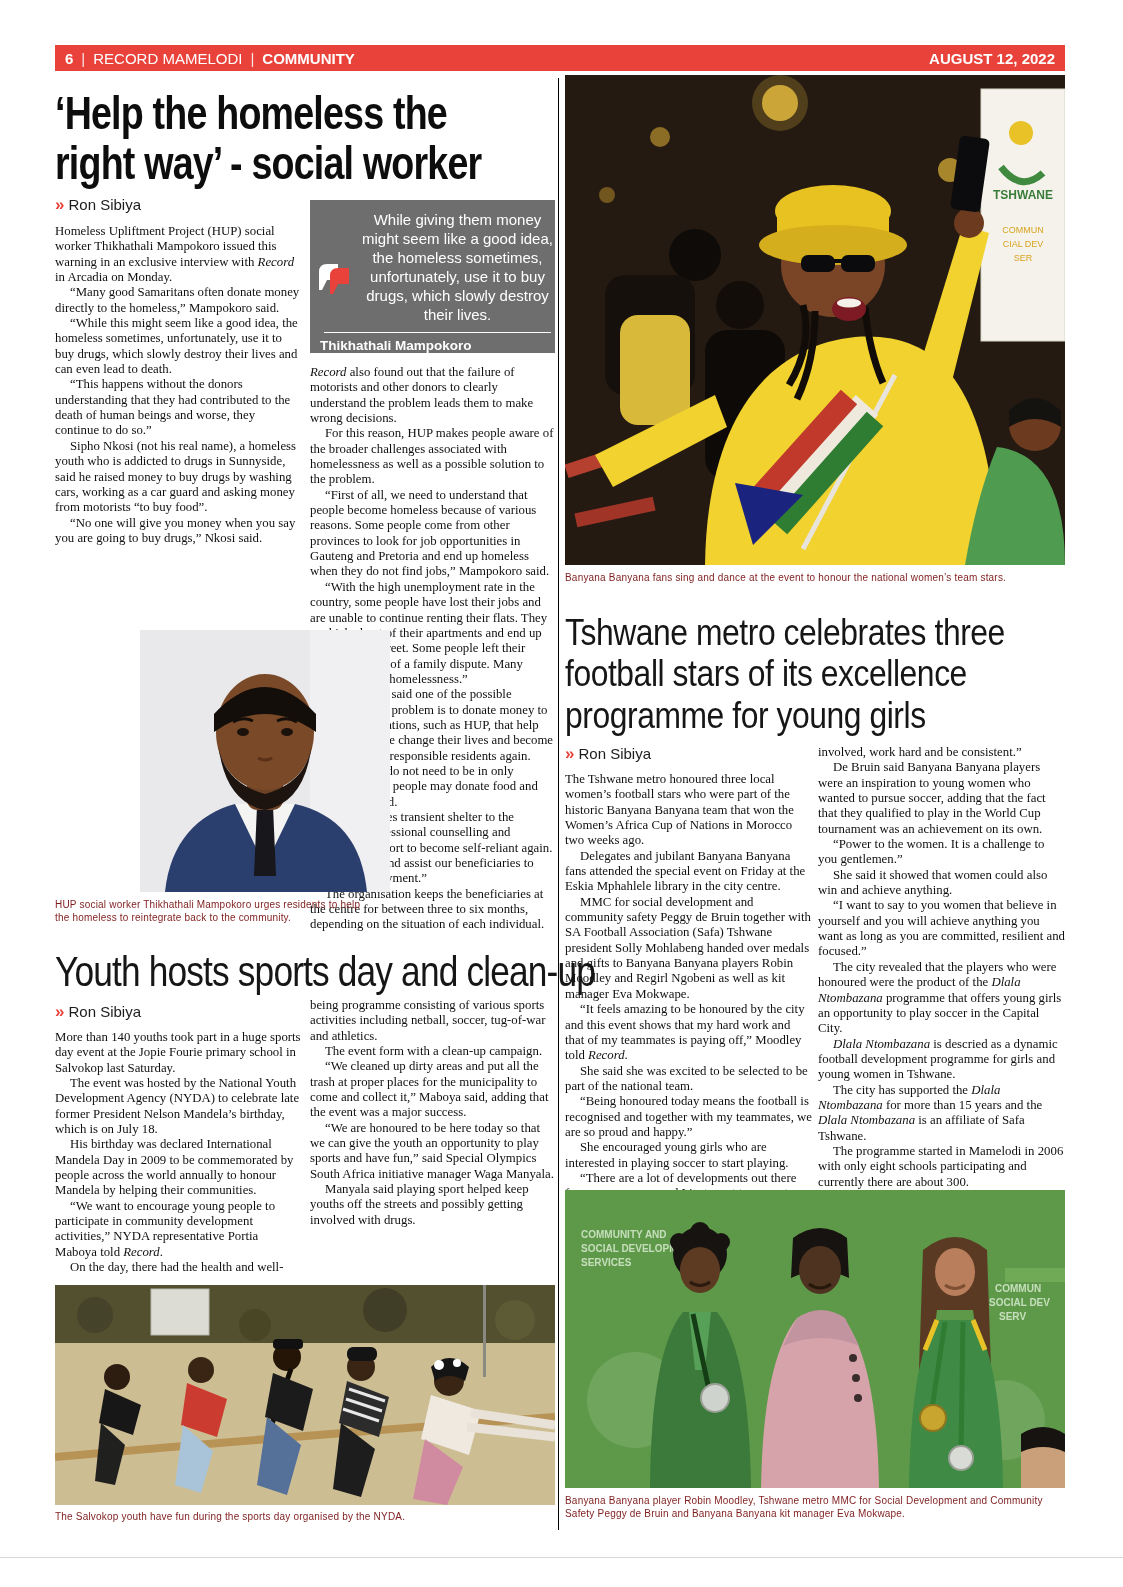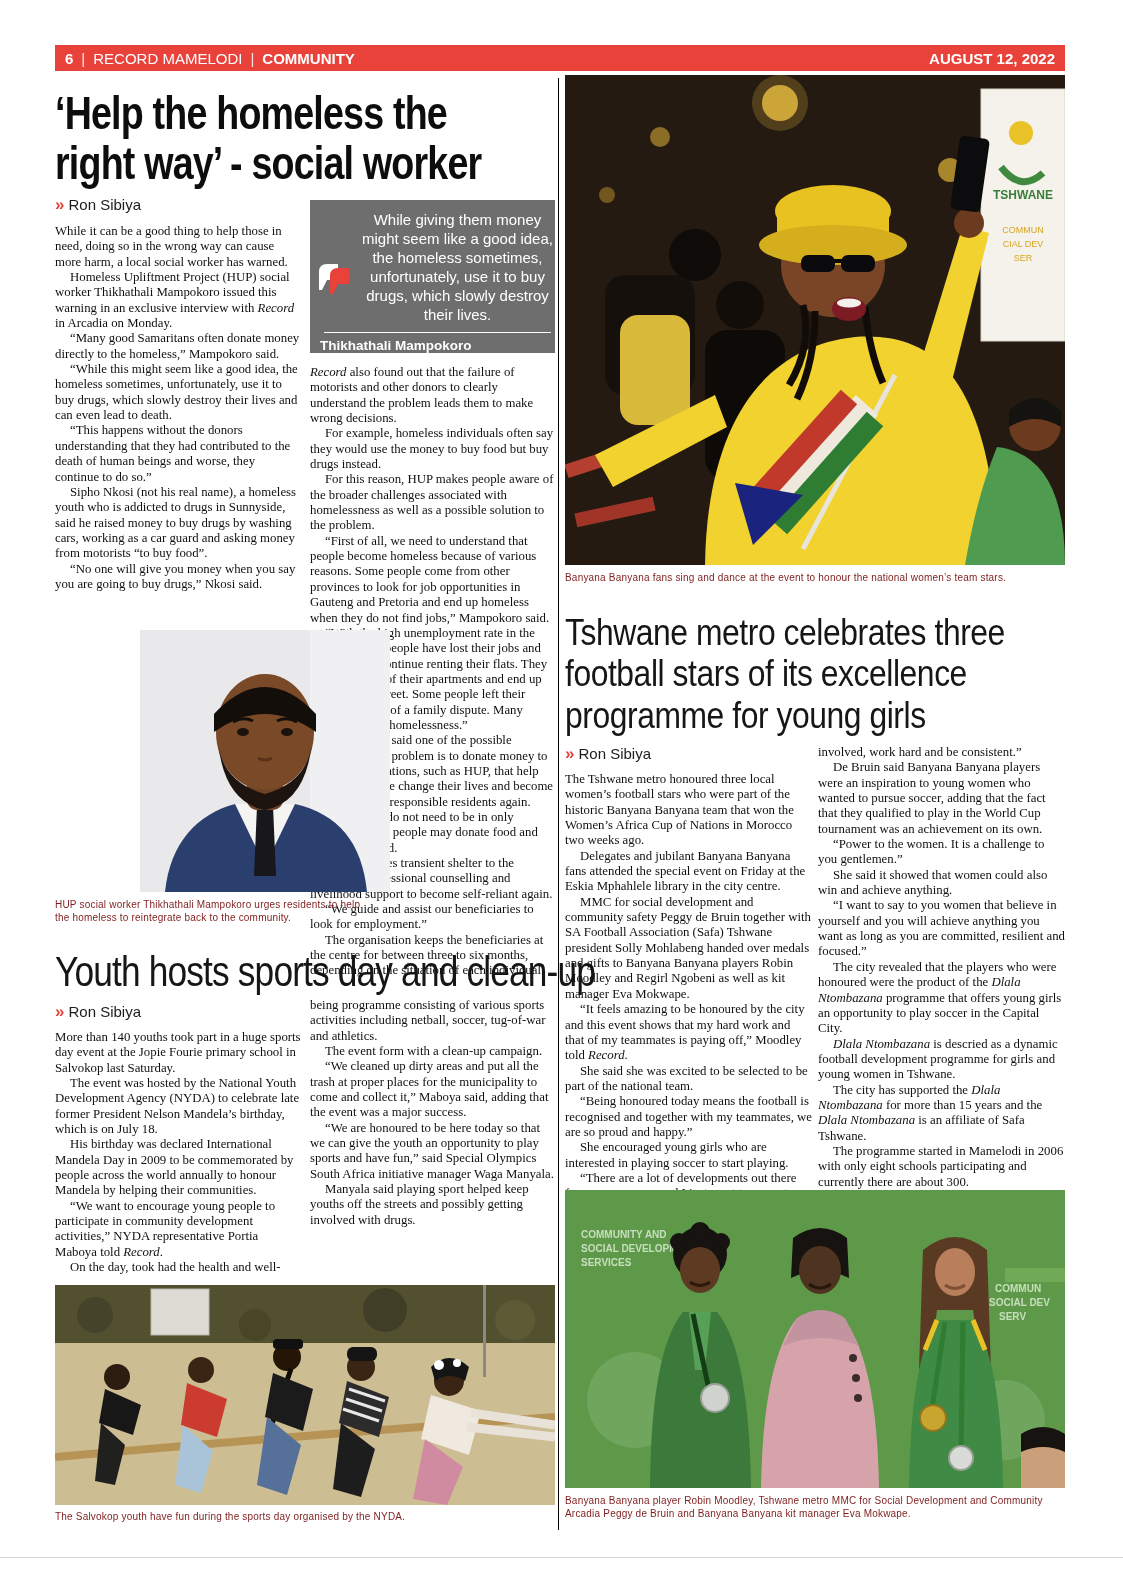--- a/index.html
+++ b/index.html
@@ -71,42 +71,40 @@
     <div>‘Help the homeless the</div>
     <div>right way’ - social worker</div>
   </div>
 
   <div class="abs byline" style="left:55px;top:196px;">
     <span class="chev">»</span>
     <span>Ron Sibiya</span>
   </div>
 
   <div class="abs bodycol" style="left:55px;top:224px;width:247px;">
-      <p>While it can be a good thing to help those in need, doing so in the wrong way can cause more harm, a local social worker has warned.</p>
       <p>Homeless Upliftment Project (HUP) social worker Thikhathali Mampokoro issued this warning in an exclusive interview with <i>Record</i> in Arcadia on Monday.</p>
       <p>“Many good Samaritans often donate money directly to the homeless,” Mampokoro said.</p>
       <p>“While this might seem like a good idea, the homeless sometimes, unfortunately, use it to buy drugs, which slowly destroy their lives and can even lead to death.</p>
       <p>“This happens without the donors understanding that they had contributed to the death of human beings and worse, they continue to do so.”</p>
       <p>Sipho Nkosi (not his real name), a homeless youth who is addicted to drugs in Sunnyside, said he raised money to buy drugs by washing cars, working as a car guard and asking money from motorists “to buy food”.</p>
       <p>“No one will give you money when you say you are going to buy drugs,” Nkosi said.</p>
     </div>
 
   <div class="abs pullquote">
     <svg class="pq-icon" width="36" height="34" viewBox="0 0 36 34">
       <path d="M1 28 L1 10 Q1 2 9 2 L20 2 L20 18 L9 18 L4 28 Z" fill="#ffffff"></path>
       <path d="M12 32 L12 14 Q12 6 20 6 L31 6 L31 22 L20 22 L15 32 Z" fill="#e8423a"></path>
     </svg>
     <div class="pq-text">While giving them money might seem like a good idea, the homeless sometimes, unfortunately, use it to buy drugs, which slowly destroy their lives.</div>
     <div class="pq-line"></div>
     <div class="pq-attr">Thikhathali Mampokoro</div>
   </div>
 
   <div class="abs bodycol" style="left:310px;top:365px;width:247px;">
       <p><i>Record</i> also found out that the failure of motorists and other donors to clearly understand the problem leads them to make wrong decisions.</p>
-      <p>For example, homeless individuals often say they would use the money to buy food but buy drugs instead.</p>
       <p>For this reason, HUP makes people aware of the broader challenges associated with homelessness as well as a possible solution to the problem.</p>
       <p>“First of all, we need to understand that people become homeless because of various reasons. Some people come from other provinces to look for job opportunities in Gauteng and Pretoria and end up homeless when they do not find jobs,” Mampokoro said.</p>
       <p>“With the high unemployment rate in the country, some people have lost their jobs and are unable to continue renting their flats. They are kicked out of their apartments and end up living on the street. Some people left their homes because of a family dispute. Many reasons lead to homelessness.”</p>
       <p>Mampokoro said one of the possible solutions to the problem is to donate money to charity organisations, such as HUP, that help homeless people change their lives and become productive and responsible residents again.</p>
       <p>“Donations do not need to be in only monetary form, people may donate food and clothes,” he said.</p>
       <p>HUP provides transient shelter to the homeless, professional counselling and livelihood support to become self-reliant again.</p>
       <p>“We guide and assist our beneficiaries to look for employment.”</p>
       <p>The organisation keeps the beneficiaries at the centre for between three to six months, depending on the situation of each individual.</p>
     </div>
 
@@ -135,21 +133,21 @@
   <div class="abs byline" style="left:55px;top:1003px;">
     <span class="chev">»</span>
     <span>Ron Sibiya</span>
   </div>
 
   <div class="abs bodycol" style="left:55px;top:1030px;width:247px;">
       <p>More than 140 youths took part in a huge sports day event at the Jopie Fourie primary school in Salvokop last Saturday.</p>
       <p>The event was hosted by the National Youth Development Agency (NYDA) to celebrate late former President Nelson Mandela’s birthday, which is on July 18.</p>
       <p>His birthday was declared International Mandela Day in 2009 to be commemorated by people across the world annually to honour Mandela by helping their communities.</p>
       <p>“We want to encourage young people to participate in community development activities,” NYDA representative Portia Maboya told <i>Record</i>.</p>
-      <p>On the day, took had the health and well-</p>
+      <p>On the day, there had the health and well-</p>
     </div>
   <div class="abs bodycol" style="left:310px;top:998px;width:247px;">
       <p>being programme consisting of various sports activities including netball, soccer, tug-of-war and athletics.</p>
       <p>The event form with a clean-up campaign.</p>
       <p>“We cleaned up dirty areas and put all the trash at proper places for the municipality to come and collect it,” Maboya said, adding that the event was a major success.</p>
       <p>“We are honoured to be here today so that we can give the youth an opportunity to play sports and have fun,” said Special Olympics South Africa initiative manager Waga Manyala.</p>
       <p>Manyala said playing sport helped keep youths off the streets and possibly getting involved with drugs.</p>
     </div>
 
   <svg class="abs photo" style="left:55px;top:1285px;" width="500" height="220" viewBox="0 0 500 220">
@@ -319,16 +317,16 @@
     <path d="M344,298 Q346,168 372,130 L408,130 Q436,168 438,298 Z" fill="#3f8a44"></path>
     <path d="M372,130 L360,160 M408,130 L420,160" stroke="#e8c227" stroke-width="5"></path>
     <path d="M380,132 L366,225" stroke="#2e7d32" stroke-width="5"></path>
     <path d="M398,132 L396,262" stroke="#2e7d32" stroke-width="5"></path>
     <circle cx="368" cy="228" r="13" fill="#c8a52e" stroke="#8f761f" stroke-width="2"></circle>
     <circle cx="396" cy="268" r="12" fill="#d9dcd6" stroke="#9aa096" stroke-width="2"></circle>
 
     <rect x="456" y="244" width="44" height="54" fill="#caa07a"></rect>
     <path d="M456,244 q22,-14 44,0 l0,18 q-22,-10 -44,0 Z" fill="#171310"></path>
   </svg>
-  <div class="abs caption" style="left:565px;top:1494px;width:500px;">Banyana Banyana player Robin Moodley, Tshwane metro MMC for Social Development and Community Arcadia Peggy de Bruin and Banyana Banyana kit manager Eva Mokwape.</div>
+  <div class="abs caption" style="left:565px;top:1494px;width:500px;">Banyana Banyana player Robin Moodley, Tshwane metro MMC for Social Development and Community Safety Peggy de Bruin and Banyana Banyana kit manager Eva Mokwape.</div>
 
   <div class="abs bottomrule"></div>
 </div>
 
 </body></html>

